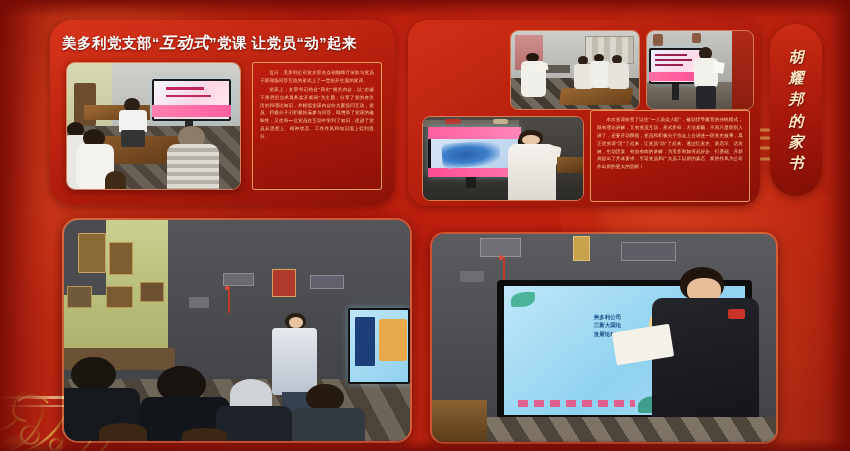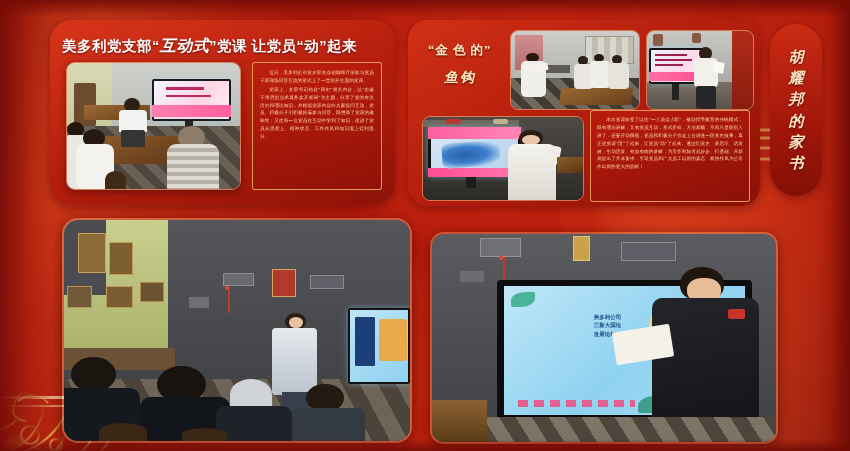--- a/index.html
+++ b/index.html
@@ -99,24 +99,24 @@
   .block-tl {
     position: absolute;
     left: 50px; top: 20px;
     width: 345px; height: 185px;
     border-radius: 22px 22px 22px 22px;
     background: linear-gradient(160deg, #d8351a 0%, #b21d0c 55%, #8d1207 100%);
     box-shadow: 0 2px 10px rgba(60,5,2,0.45);
   }
   .title-bar {
     position: absolute;
-    left: 0; top: 7px; right: 0;
+    left: 0; top: 13px; right: 0;
     height: 38px;
     display: flex;
-    align-items: center;
+    align-items: flex-start;
     padding-left: 12px;
   }
   .title-text {
     color: #fff;
     font-size: 14.5px;
     font-weight: bold;
     letter-spacing: 0.5px;
     white-space: nowrap;
     text-shadow: 0 1px 2px rgba(80,6,2,0.8);
   }
@@ -385,24 +385,20 @@
     <div class="textbox-tl">
       <div class="cn-body">
         <p>近日，美多利公司党支部在众创咖啡厅采取与党员干部现场问答互动的形式上了一堂别开生面的党课。</p>
         <p>党课上，支部书记结合“四史”相关内容，以“忠诚干净勇担当求真务实开新局”为主题，分享了党的有关历史和理论知识，并根据党课内容向大家提问互动，党员、积极分子们积极抢着参与问答，既增添了党课的趣味性，又使每一位党员在互动中学到了知识，促进了党员从思想上、精神状态、工作作风和知识面上得到提升。</p>
       </div>
     </div>
   </div>
 
   <div class="block-tr">
 
-    <div class="gold-title">
-      <span class="l1">“金 色 的”</span>
-      <span class="l2">鱼钩</span>
-    </div>
 
     <div class="photo-tr1">
       <div class="scene">
         <div class="sc-el" style="left:0;top:0;width:100%;height:62%;background:linear-gradient(180deg,#cdcec9,#b4b5b0)"></div>
         <div class="sc-el" style="left:3%;top:5%;width:22%;height:45%;background:linear-gradient(180deg,#cf8e8e,#b56f6f)"></div>
         <div class="sc-el" style="left:58%;top:6%;width:38%;height:36%;background:repeating-linear-gradient(90deg,#d9d6cd 0 6px,#c1bdb1 6px 12px);border:1px solid #9a968b"></div>
         <div class="sc-el" style="left:0;top:60%;width:100%;height:40%;background:repeating-linear-gradient(45deg,#6f685c 0 8px,#423b32 8px 16px)"></div>
 
         <div class="sc-el" style="left:12%;top:44%;width:34%;height:10%;background:#5d5a54"></div>
         <div class="sc-el" style="left:38%;top:73%;width:56%;height:22%;background:linear-gradient(160deg,#9a6a33,#6a3f19);transform:skewX(-8deg);border-radius:3px"></div>

